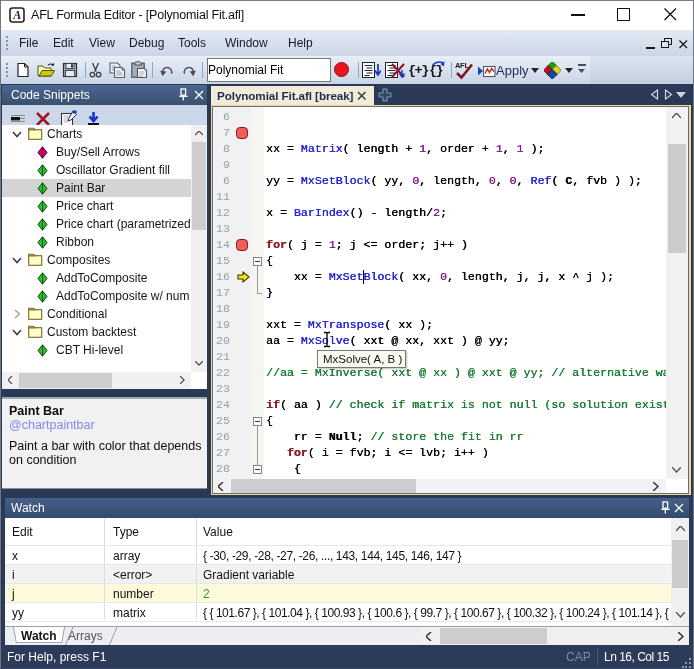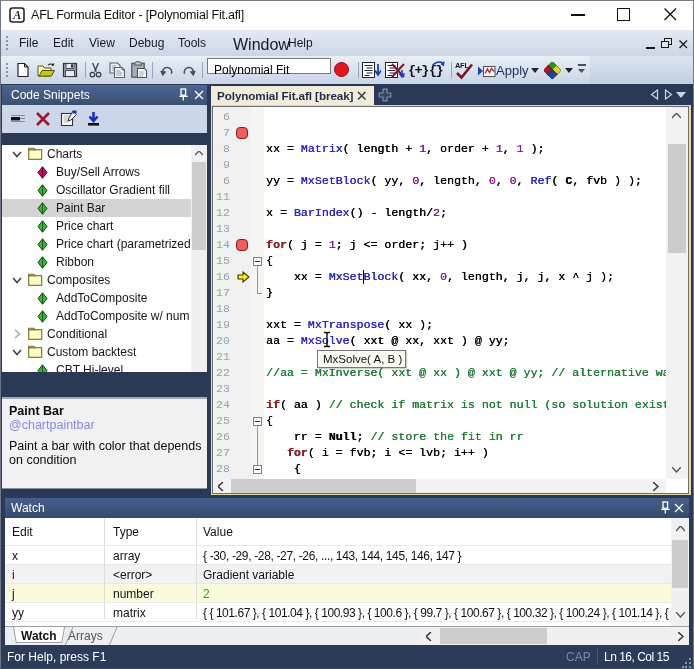--- a/index.html
+++ b/index.html
@@ -25,21 +25,21 @@
 <div class="a" style="left:0;top:0;width:1px;height:669px;background:#6f7787;z-index:50"></div>
 <div class="a" style="left:693px;top:0;width:1px;height:669px;background:#6f7787;z-index:50"></div>
 <div class="a" style="left:0;top:668px;width:694px;height:1px;background:#3a4a66;z-index:50"></div>
 <div class="a" style="left:1px;top:30px;width:692px;height:26px;background:linear-gradient(#e3eaf4,#cbd5e4)">
 <div class="a" style="left:5px;top:5px;width:2px;height:16px;background-image:radial-gradient(circle,#8394ad 1px,transparent 1.2px);background-size:2px 4px"></div>
 <div class="a" style="left:18px;top:6px;font-size:12px;color:#18182c">File</div>
 <div class="a" style="left:52px;top:6px;font-size:12px;color:#18182c">Edit</div>
 <div class="a" style="left:88px;top:6px;font-size:12px;color:#18182c">View</div>
 <div class="a" style="left:128px;top:6px;font-size:12px;color:#18182c">Debug</div>
 <div class="a" style="left:177px;top:6px;font-size:12px;color:#18182c">Tools</div>
-<div class="a" style="left:232px;top:6px;font-size:16px;color:#18182c">Window</div>
+<div class="a" style="left:224px;top:6px;font-size:12px;color:#18182c">Window</div>
 <div class="a" style="left:287px;top:6px;font-size:12px;color:#18182c">Help</div>
 <div class="a" style="left:645px;top:17px;width:9px;height:2px;background:#1a1a1a"></div>
 <svg class="a" style="left:660px;top:8px" width="12" height="11">
       <rect x="3.5" y="0.5" width="7" height="6" fill="none" stroke="#1a1a1a"></rect>
       <rect x="0.5" y="3.5" width="7" height="6" fill="#dde3ec" stroke="#1a1a1a"></rect>
     </svg>
 <svg class="a" style="left:678px;top:10px" width="10" height="10">
       <path d="M0.5 0.5 L8 8 M8 0.5 L0.5 8" stroke="#1a1a1a" stroke-width="1.3"></path>
     </svg>
 </div>
@@ -88,21 +88,21 @@
 <div class="a" style="left:151px;top:6px;width:1px;height:16px;background:#96a5bb"></div>
 <svg class="a" style="left:159px;top:8px" width="14" height="13">
 <path d="M2.8 9.5 A 4.6 4.6 0 1 1 11.4 9.8" fill="none" stroke="#4a4a52" stroke-width="1.4"></path>
 <path d="M0.2 6.8 L6.4 7.6 L2.6 12.2 Z" fill="#4a4a52"></path>
     </svg>
 <svg class="a" style="left:181px;top:8px" width="14" height="13">
 <path d="M11.2 9.5 A 4.6 4.6 0 1 0 2.6 9.8" fill="none" stroke="#4a4a52" stroke-width="1.4"></path>
 <path d="M13.8 6.8 L7.6 7.6 L11.4 12.2 Z" fill="#4a4a52"></path>
     </svg>
 <div class="a" style="left:201px;top:6px;width:1px;height:16px;background:#96a5bb"></div>
-<div class="a" style="left:206px;top:2px;width:124px;height:16px;background:#fff;border:1px solid #777;font-size:12px;line-height:22px;padding-left:6px">Polynomial Fit</div>
+<div class="a" style="left:206px;top:2px;width:124px;height:24px;background:#fff;border:1px solid #777;font-size:12px;line-height:22px;padding-left:0">Polynomial Fit</div>
 <div class="a" style="left:333px;top:6px;width:15px;height:15px;border-radius:50%;background:#ea1420;border:1px solid #8e1018"></div>
 <div class="a" style="left:357px;top:6px;width:1px;height:16px;background:#96a5bb"></div>
 <svg class="a" style="left:361px;top:6px" width="19" height="17">
 <rect x="0.5" y="0.5" width="12" height="15" fill="#fff" stroke="#222" stroke-width="1"></rect>
 <g stroke="#223" stroke-width="1.1">
         <path d="M2.5 3.5 h8 M4.5 6 h6 M2.5 8.5 h8 M4.5 11 h6 M2.5 13.5 h5"></path>
       </g>
 <path d="M16 2 v9 M13 8.5 l3 4.5 3 -4.5" fill="none" stroke="#1838c8" stroke-width="1.7"></path>
     </svg>
 <svg class="a" style="left:384px;top:6px" width="21" height="17">
@@ -173,21 +173,21 @@
         <path d="M3.5 6 h7 M3.5 8 h7 M3.5 10 h7 M3.5 12 h5"></path>
       </g>
 <path d="M13 1 L16.5 4.5 L11 10 L8 11 L9 8 Z" fill="#f8f8f8" stroke="#333" stroke-width="1"></path>
 <rect x="12.5" y="0.5" width="4" height="3" fill="#23c"></rect>
     </svg>
 <svg class="a" style="left:84px;top:6px" width="15" height="16">
       <path d="M7.5 1 V9 M3.5 5.5 L7.5 10 L11.5 5.5" fill="none" stroke="#1830c8" stroke-width="2.6"></path>
       <rect x="2" y="12" width="11" height="2.6" fill="#111"></rect>
     </svg>
 </div>
-<div class="a" style="left:2px;top:145px;width:205px;height:227px;background:#fff;overflow:hidden">
+<div class="a" style="left:2px;top:125px;width:205px;height:264px;background:#fff;overflow:hidden">
 <div class="trow" style="top:0px;">
       <svg class="a" style="left:10px;top:5px" width="10" height="8">
         <path d="M1 2 L5 6.5 L9 2" fill="none" stroke="#3c3c3c" stroke-width="1.5"></path>
       </svg>
       <svg class="a" style="left:26px;top:2px" width="15" height="13">
 <rect x="0.7" y="2.7" width="13" height="9.6" fill="#ffffc4" stroke="#77682a" stroke-width="1.1"></rect>
 <path d="M0.7 2.7 L0.7 1.2 L5.6 1.2 L7 2.7 Z" fill="#ffffc4" stroke="#77682a" stroke-width="1.1"></path>
       </svg>
       <div class="tlbl" style="left:45px">Charts</div>
     </div>

